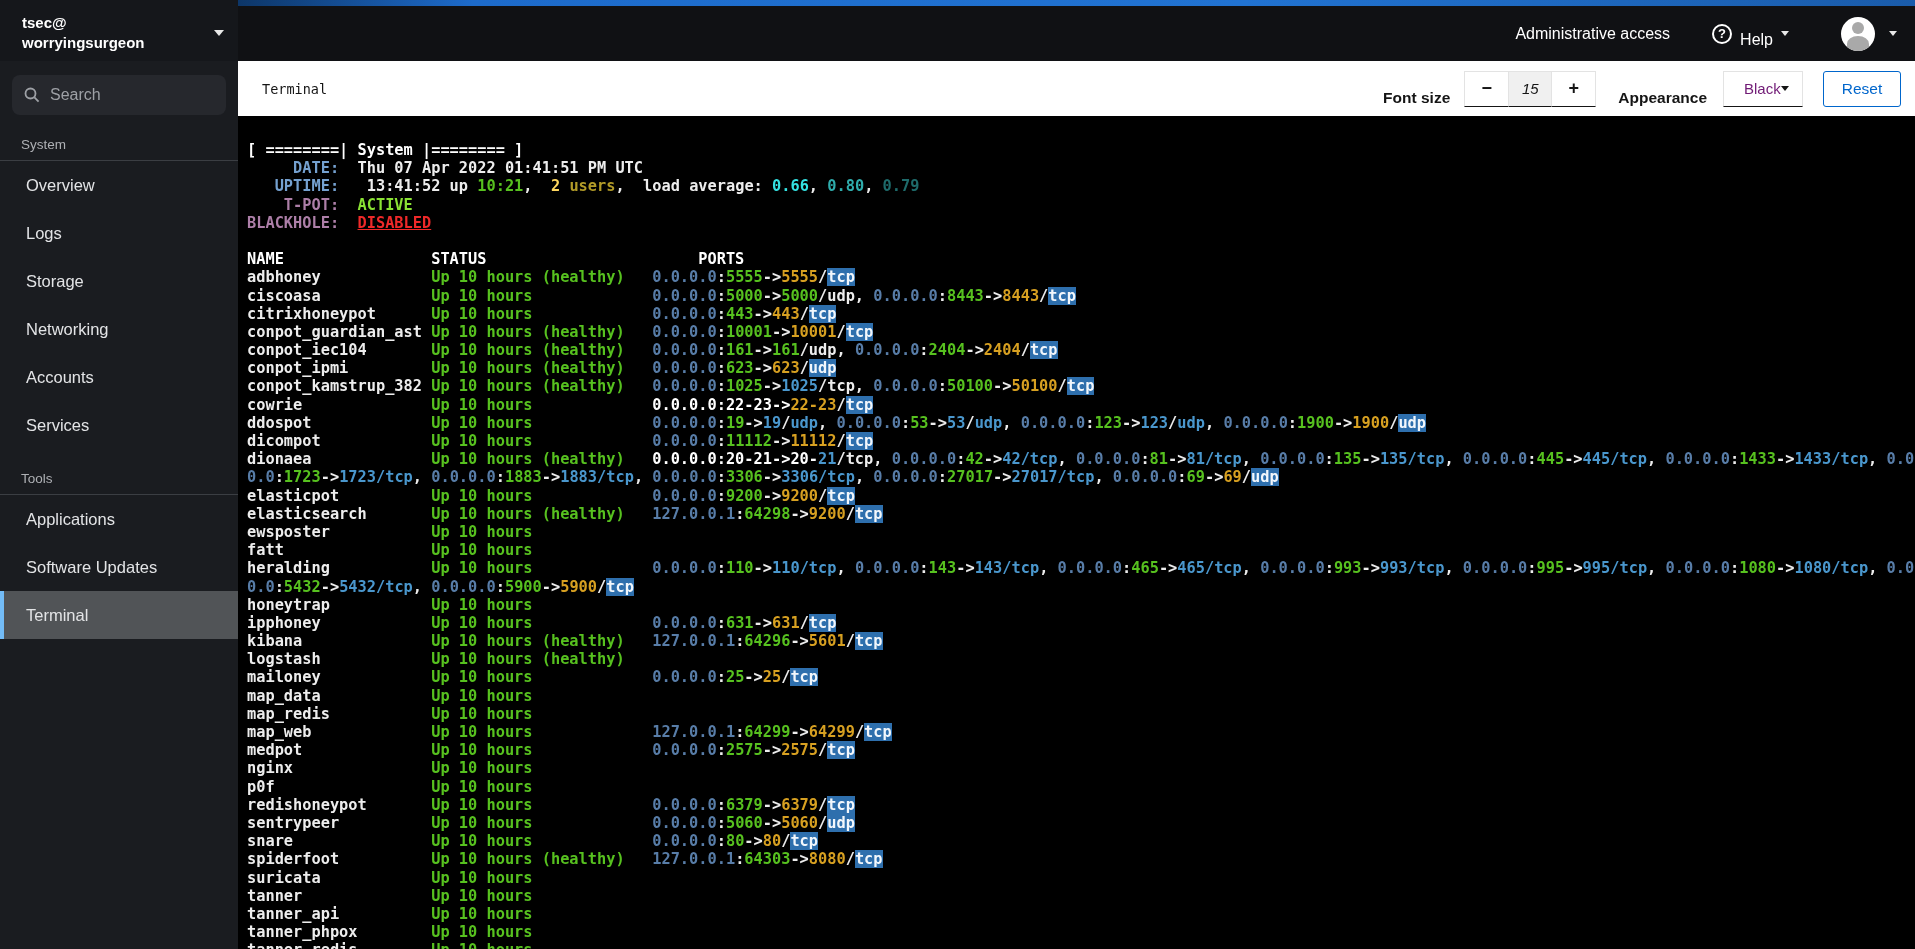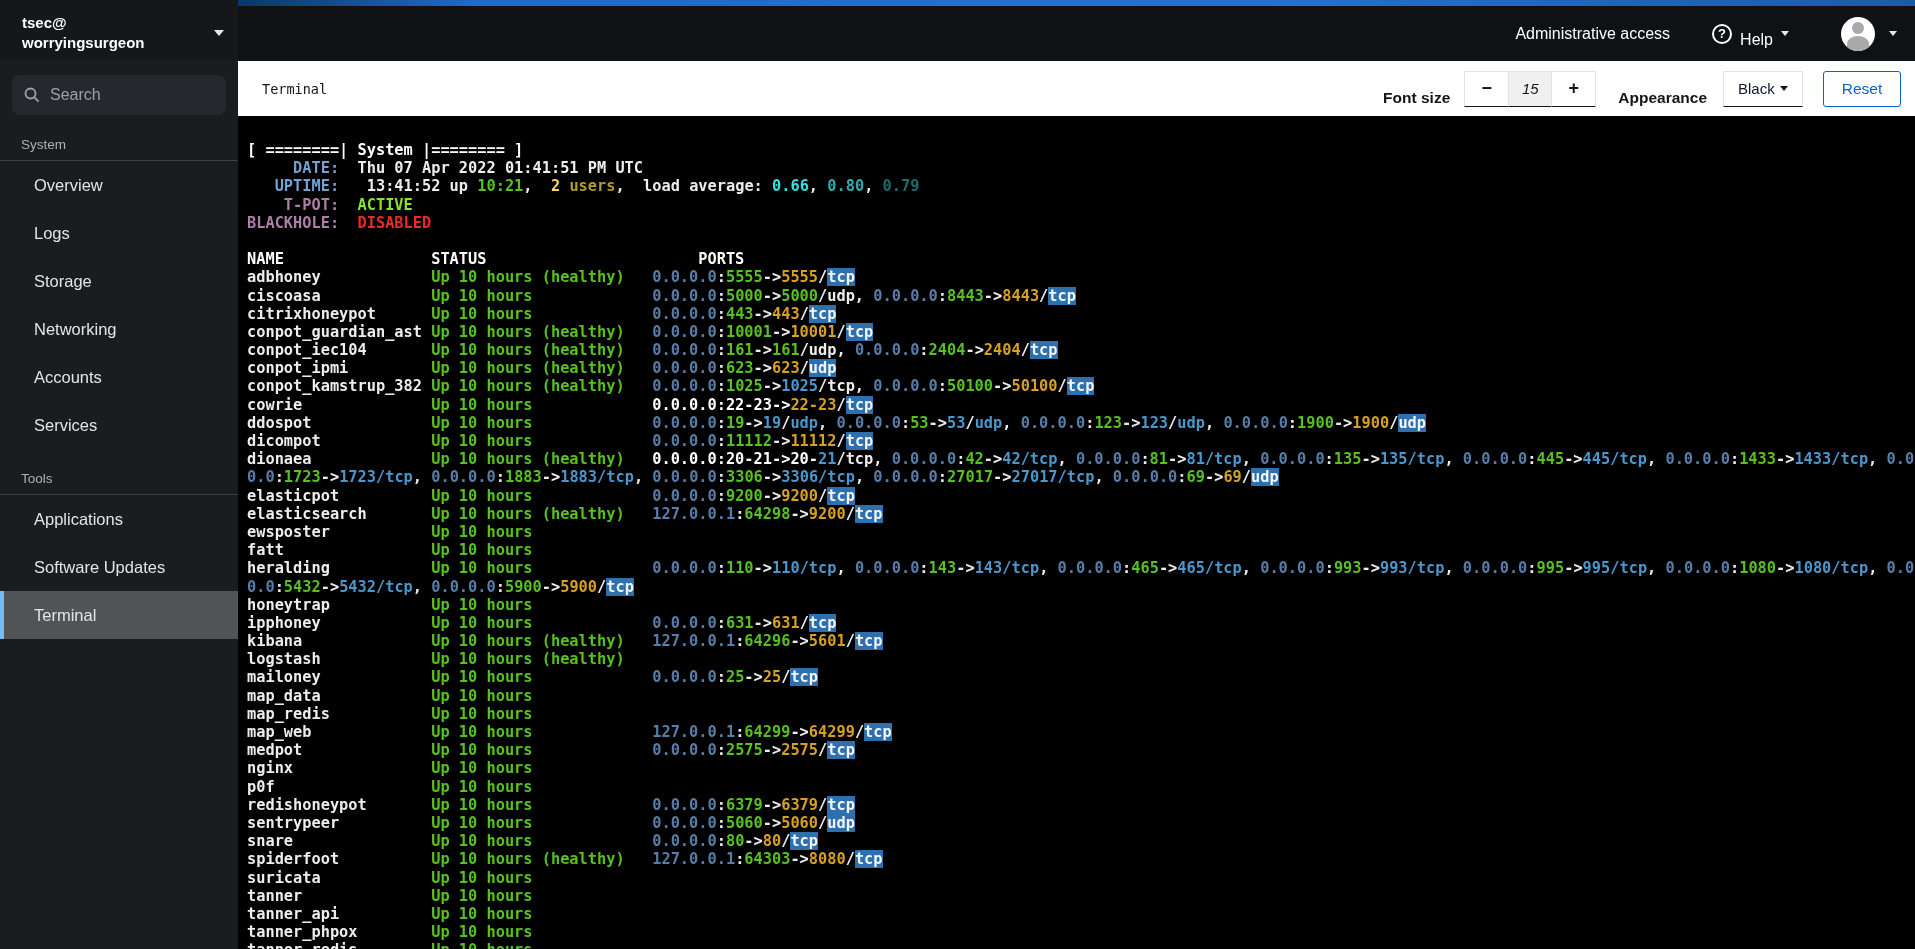--- a/index.html
+++ b/index.html
@@ -18,21 +18,21 @@
   .search-wrap { margin:14px 12px 10px 12px; background:#26282d; border-radius:8px;
                  height:40px; display:flex; align-items:center; padding:0 12px; }
   .search-wrap svg { flex:none; }
   .search-input { background:transparent; border:none; outline:none; color:#d6d7d9;
                   font-size:16px; margin-left:10px; width:150px;
                   font-family:"Liberation Sans",sans-serif; }
   .search-input::placeholder { color:#9ea1a6; }
   .nav-section { margin-top:22px; }
   .nav-section-label { color:#aeb0b4; font-size:13.5px; padding:0 0 8px 21px; }
   .nav-divider { border-top:1px solid #3b3e43; }
-  .nav-item { height:48px; display:flex; align-items:center; padding-left:30px;
+  .nav-item { height:48px; display:flex; align-items:center; padding-left:22px;
               color:#e3e4e6; font-size:16.5px; cursor:pointer; border-left:4px solid transparent; }
   .nav-item.active { background:#515457; border-left:4px solid #73bcf7; }
 
   
   .masthead { position:absolute; left:238px; right:0; top:0; height:61px; background:#101114; }
   .top-accent { position:absolute; left:0; right:0; top:0; height:6px;
                 background:linear-gradient(90deg,#0d3668 0%,#1d6bcb 14%,#2173d2 60%,#1a5cab 100%); }
   .mast-right { position:absolute; right:18px; top:6px; height:55px; display:flex;
                 align-items:center; }
   .admin-access { color:#fff; font-size:16px; margin-right:42px; cursor:pointer; }
@@ -61,22 +61,22 @@
   .stepper { display:flex; margin:0 22px 0 14px; }
   .step-btn { width:45px; height:36px; background:#fff; border:1px solid #e3e3e3;
               border-bottom:1px solid #151515; display:flex; align-items:center;
               justify-content:center; font-size:18px; font-weight:bold; color:#151515;
               cursor:pointer; }
   .step-val { width:42px; height:36px; background:#f0f0f0; border-top:1px solid #e3e3e3;
               border-bottom:1px solid #151515; display:flex; align-items:center;
               justify-content:center; font-size:15px; color:#151515;font-style:italic; }
   .select-box { margin:0 20px 0 16px; width:80px; height:36px; background:#fff;
                 border:1px solid #e3e3e3; border-bottom:1px solid #151515; display:flex;
-                align-items:center; justify-content:space-between; padding:0 14px;
-                font-size:15px; color:#0f172a; cursor:pointer; }
+                align-items:center; justify-content:space-between; padding:0 20px;
+                font-size:15px; color:#701a75; cursor:pointer; }
   .select-caret { width:0; height:0; border-left:4.5px solid transparent;
                   border-right:4.5px solid transparent; border-top:5.5px solid #151515; }
   .reset-btn { width:78px; height:36px; background:#fff; border:1px solid #0066cc;
                border-radius:3px; color:#0066cc; font-size:15.5px; display:flex;
                align-items:center; justify-content:center; cursor:pointer; }
 
   
   .terminal { position:absolute; left:238px; right:0; top:116px; bottom:0; background:#000;
               overflow:hidden; padding:25px 0 0 9px;
               font-family:"DejaVu Sans Mono", monospace; font-size:15.3px; line-height:18.2px;
@@ -86,21 +86,21 @@
   .c-bw  { color:#ffffff; }
   .c-lbl { color:#75a1d0; }
   .c-plum{ color:#ad7fa8; }
   .c-g   { color:#57c11f; }
   .c-g2  { color:#8ae234; }
   .c-y   { color:#ffd75f; }
   .c-olv { color:#b29b28; }
   .c-cy1 { color:#34e2e2; }
   .c-cy2 { color:#2fadad; }
   .c-cy3 { color:#1e6b6b; }
-  .c-red { color:#ef2929; }
+  .c-red { color:#ef2929;text-decoration:underline; }
   .c-ip  { color:#587da8; }
   .c-pb  { color:#4a97cd; }
   .c-o   { color:#d7a021; }
   .c-hl  { color:#f2f7fc; background:#2e6fad;margin-top:21px; }
 </style>
 </head>
 <body>
 
 <div id="app">
 

